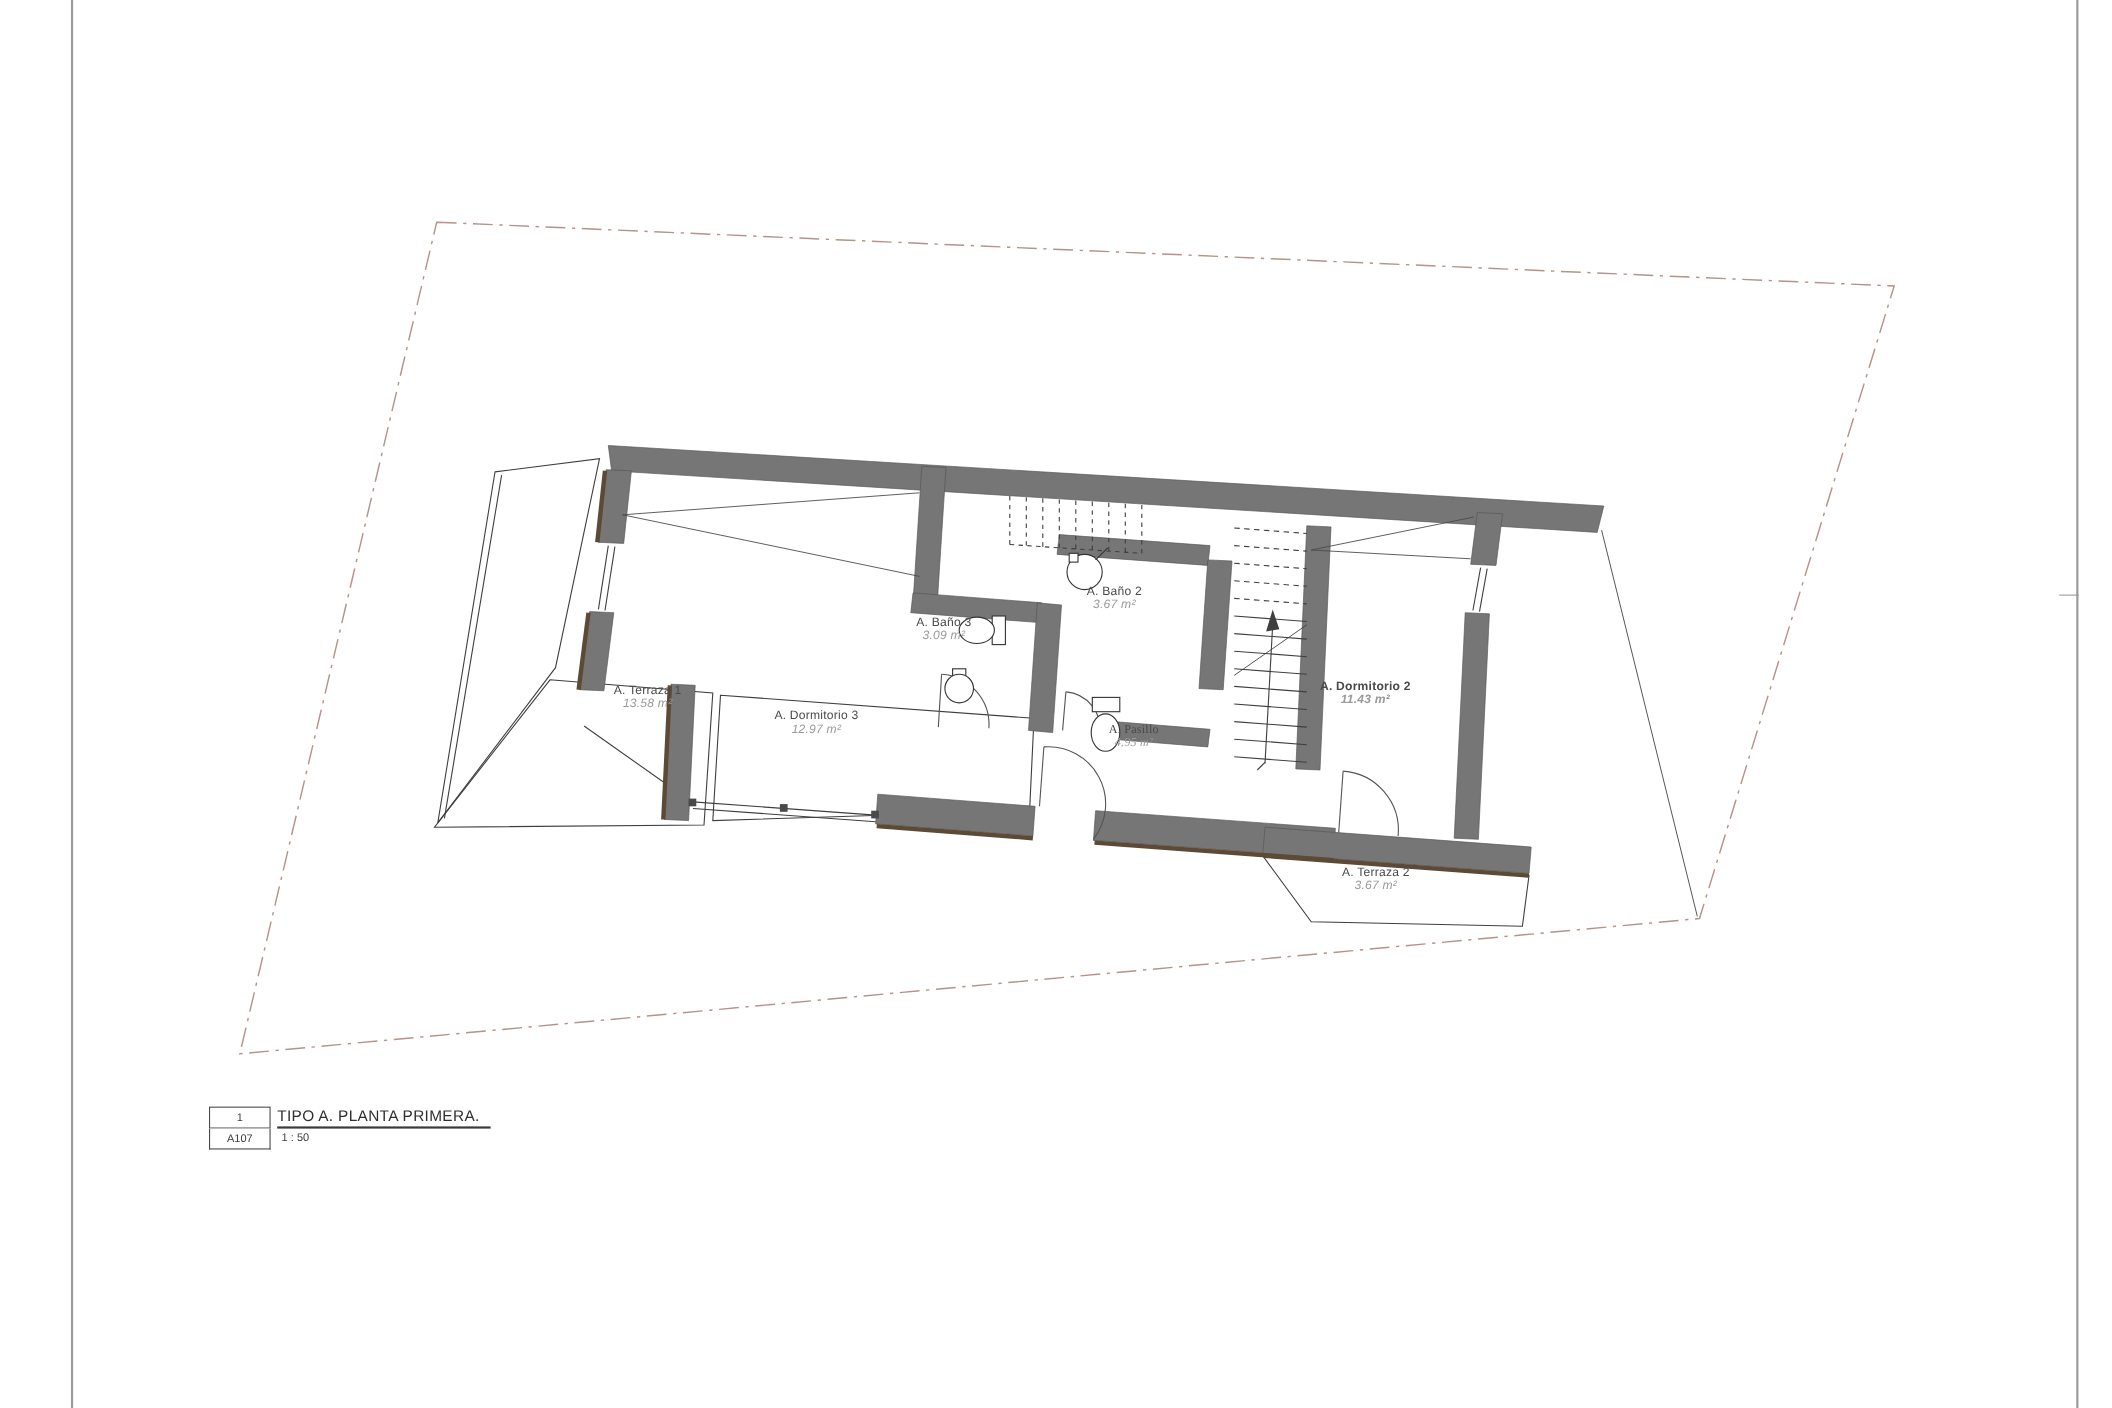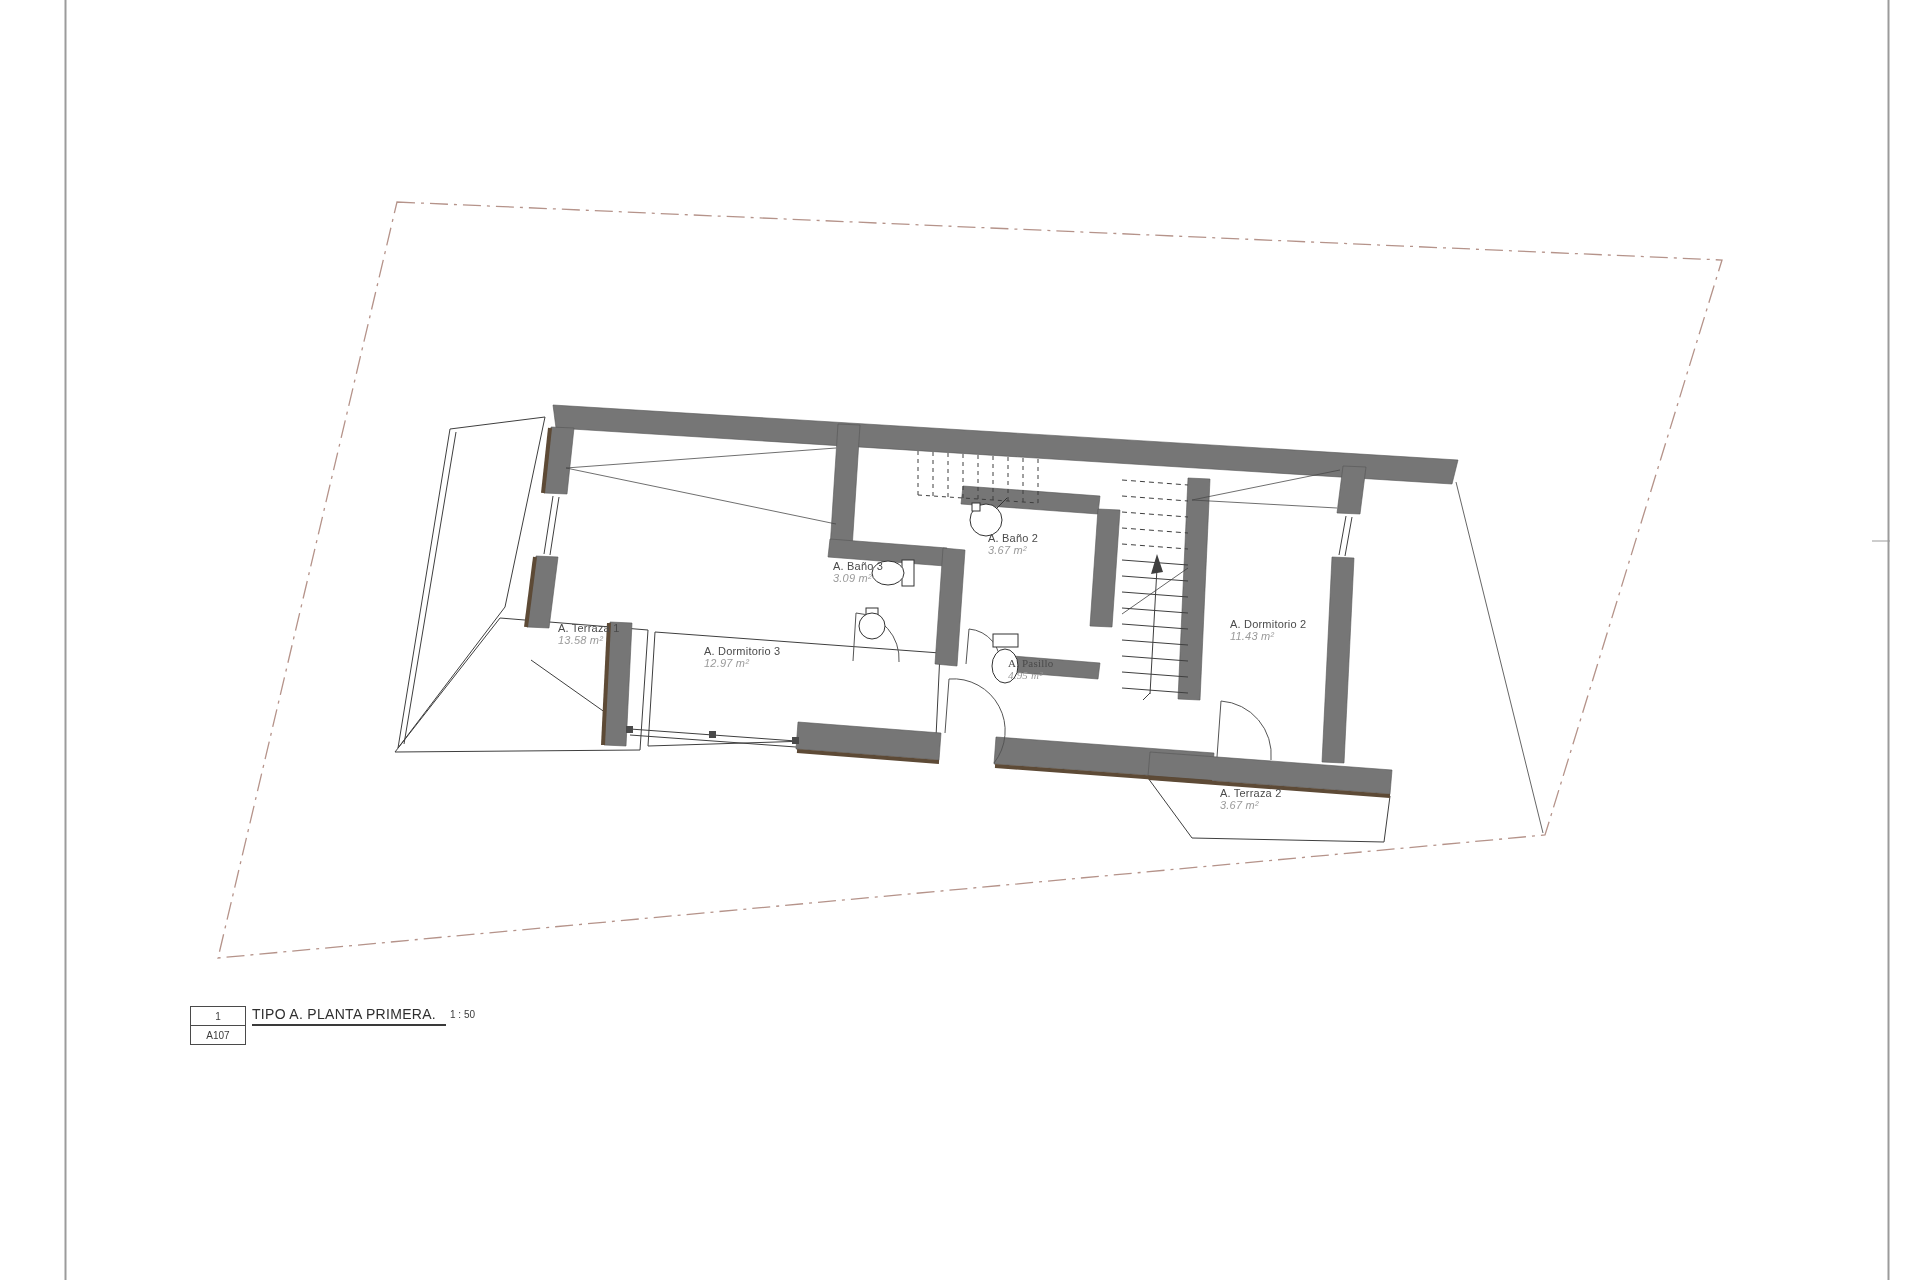--- a/index.html
+++ b/index.html
@@ -1,26 +1,26 @@
 <!DOCTYPE html>
 <html><head>
 <meta charset="utf-8">
 <style>
   html,body{margin:0;padding:0;background:#ffffff;}
   body{width:1920px;height:1280px;overflow:hidden;font-family:"Liberation Sans",sans-serif;}
   #sheet{position:relative;width:1920px;height:1280px;background:#ffffff;}
   #plan-svg{position:absolute;left:0;top:0;}
-  .room-label{position:absolute;color:#4a4a4a;font-size:11px;line-height:12px;letter-spacing:.2px;white-space:nowrap;}
+  .room-label{position:absolute;color:#4a4a4a;font-size:11px;line-height:12px;letter-spacing:.2px;white-space:nowrap;text-align:center;}
   .room-label .area{display:block;font-size:11px;font-style:italic;color:#9a9a9a;letter-spacing:.2px;}
   #title-block{position:absolute;left:190px;top:1006px;display:flex;align-items:flex-start;}
   #tb-boxes{display:flex;flex-direction:column;}
   .tb-box{width:54px;height:18px;border:1px solid #4a4a4a;display:flex;align-items:center;justify-content:center;
           font-size:10px;color:#3b3b3b;background:#fff;}
   .tb-box + .tb-box{border-top:none;text-align:right;}
-  #tb-text{margin-left:6px;display:flex;flex-direction:row;}
+  #tb-text{margin-left:6px;display:flex;flex-direction:column;}
   #tb-title{font-size:14px;color:#2f2f2f;letter-spacing:.3px;border-bottom:2px solid #3a3a3a;padding:0 10px 2px 0;}
   #tb-scale{font-size:10px;color:#3b3b3b;margin-top:3px;padding-left:4px;}
 </style>
 </head>
 <body>
 
 <div id="sheet">
 
 <svg id="plan-svg" width="1920" height="1280" viewBox="0 0 1920 1280">
 
@@ -184,21 +184,21 @@
     <span class="area">3.09 m²</span>
   </div>
   <div class="room-label" style="left:988px;top:532px;">
     <span>A. Baño 2</span>
     <span class="area">3.67 m²</span>
   </div>
   <div class="room-label" style="left:1008px;top:657px;font-family:Liberation Serif, serif;">
     <span>A. Pasillo</span>
     <span class="area">4.95 m²</span>
   </div>
-  <div class="room-label" style="left:1230px;top:618px;">
+  <div class="room-label" style="left:1200px;top:618px;font-weight:bold;">
     <span>A. Dormitorio 2</span>
     <span class="area">11.43 m²</span>
   </div>
   <div class="room-label" style="left:1220px;top:787px;">
     <span>A. Terraza 2</span>
     <span class="area">3.67 m²</span>
   </div>
 
   <div id="title-block">
     <div id="tb-boxes">

